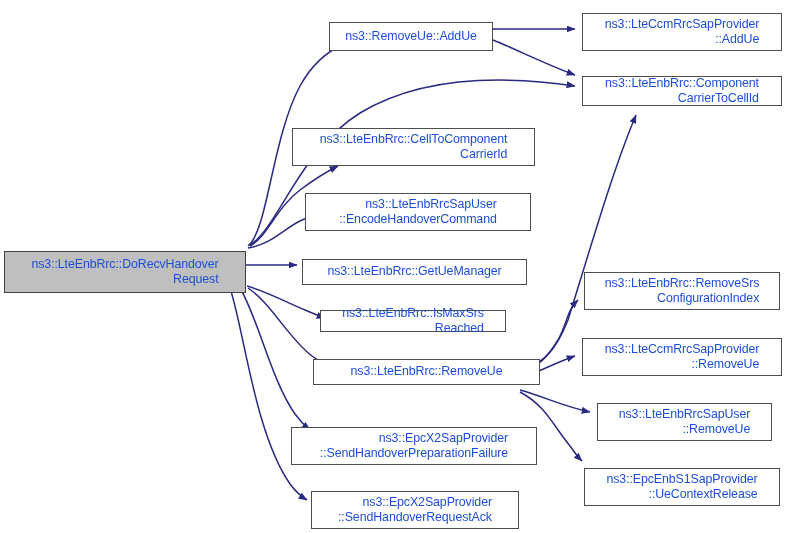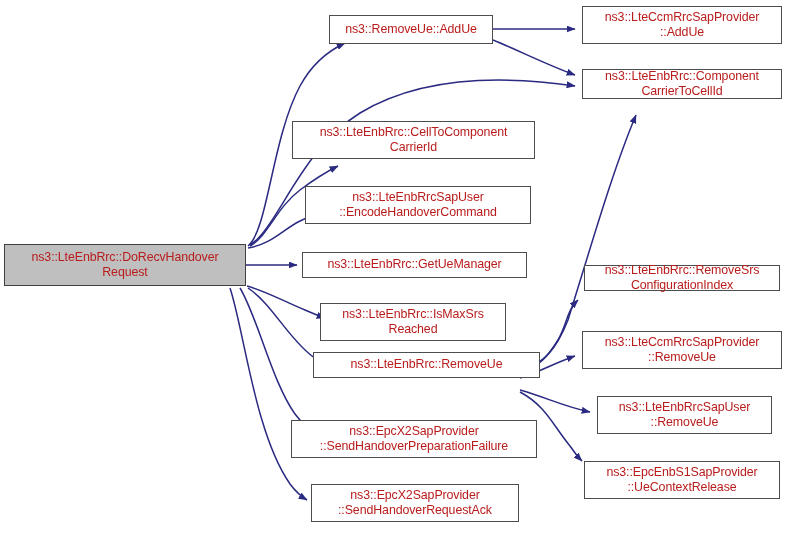--- a/index.html
+++ b/index.html
@@ -21,30 +21,31 @@
     top: 0;
     width: 789px;
     height: 533px;
     pointer-events: none;
   }
   .node {
     position: absolute;
     box-sizing: border-box;
     border: 1px solid #4d4d4d;
     background: #ffffff;
-    color: #b91c1c;
+    color: #1d4ed8;
     font-size: 12.4px;
     line-height: 15.5px;
     display: flex;
     align-items: center;
     justify-content: center;
-    text-align: center;
+    text-align: right;
     white-space: pre-line;
     letter-spacing: -0.1px;
     z-index: 3;
+    margin-top: 7px;
   }
   .node.root {
     background: #bfbfbf;
     border: 1px solid #404040;
   }
 </style>
 </head>
 <body>
 
 <div id="graph">
@@ -81,28 +82,28 @@
       <div class="node" style="left: 329px; top: 15px; width: 164px; height: 29px;">ns3::RemoveUe::AddUe</div>
       <div class="node" style="left: 582px; top: 6px; width: 200px; height: 38px;">ns3::LteCcmRrcSapProvider
 ::AddUe</div>
       <div class="node" style="left: 582px; top: 69px; width: 200px; height: 30px;">ns3::LteEnbRrc::Component
 CarrierToCellId</div>
       <div class="node" style="left: 292px; top: 121px; width: 243px; height: 38px;">ns3::LteEnbRrc::CellToComponent
 CarrierId</div>
       <div class="node" style="left: 305px; top: 186px; width: 226px; height: 38px;">ns3::LteEnbRrcSapUser
 ::EncodeHandoverCommand</div>
       <div class="node" style="left: 302px; top: 252px; width: 225px; height: 26px;">ns3::LteEnbRrc::GetUeManager</div>
-      <div class="node" style="left: 320px; top: 303px; width: 186px; height: 38px;">ns3::LteEnbRrc::IsMaxSrs
+      <div class="node" style="left: 320px; top: 303px; width: 186px; height: 22px;">ns3::LteEnbRrc::IsMaxSrs
 Reached</div>
       <div class="node" style="left: 313px; top: 352px; width: 227px; height: 26px;">ns3::LteEnbRrc::RemoveUe</div>
       <div class="node" style="left: 291px; top: 420px; width: 246px; height: 38px;">ns3::EpcX2SapProvider
 ::SendHandoverPreparationFailure</div>
       <div class="node" style="left: 311px; top: 484px; width: 208px; height: 38px;">ns3::EpcX2SapProvider
 ::SendHandoverRequestAck</div>
-      <div class="node" style="left: 584px; top: 265px; width: 196px; height: 26px;">ns3::LteEnbRrc::RemoveSrs
+      <div class="node" style="left: 584px; top: 265px; width: 196px; height: 38px;">ns3::LteEnbRrc::RemoveSrs
 ConfigurationIndex</div>
       <div class="node" style="left: 582px; top: 331px; width: 200px; height: 38px;">ns3::LteCcmRrcSapProvider
 ::RemoveUe</div>
       <div class="node" style="left: 597px; top: 396px; width: 175px; height: 38px;">ns3::LteEnbRrcSapUser
 ::RemoveUe</div>
       <div class="node" style="left: 584px; top: 461px; width: 196px; height: 38px;">ns3::EpcEnbS1SapProvider
 ::UeContextRelease</div>
     </div>
 
 </div>

